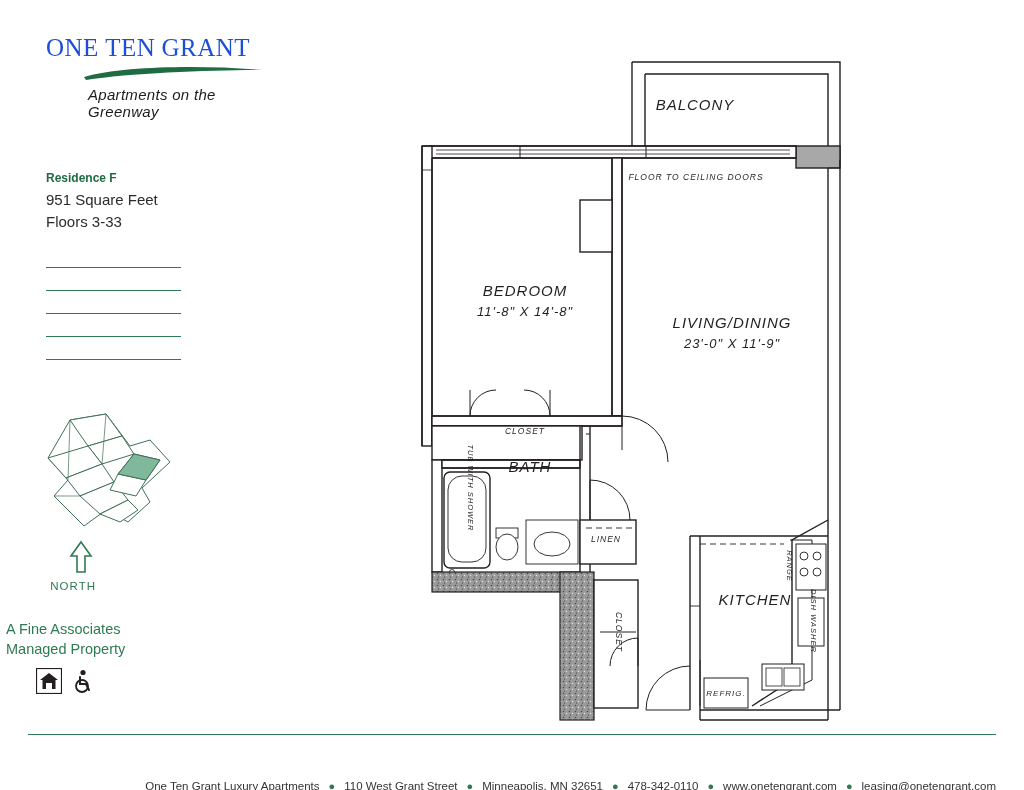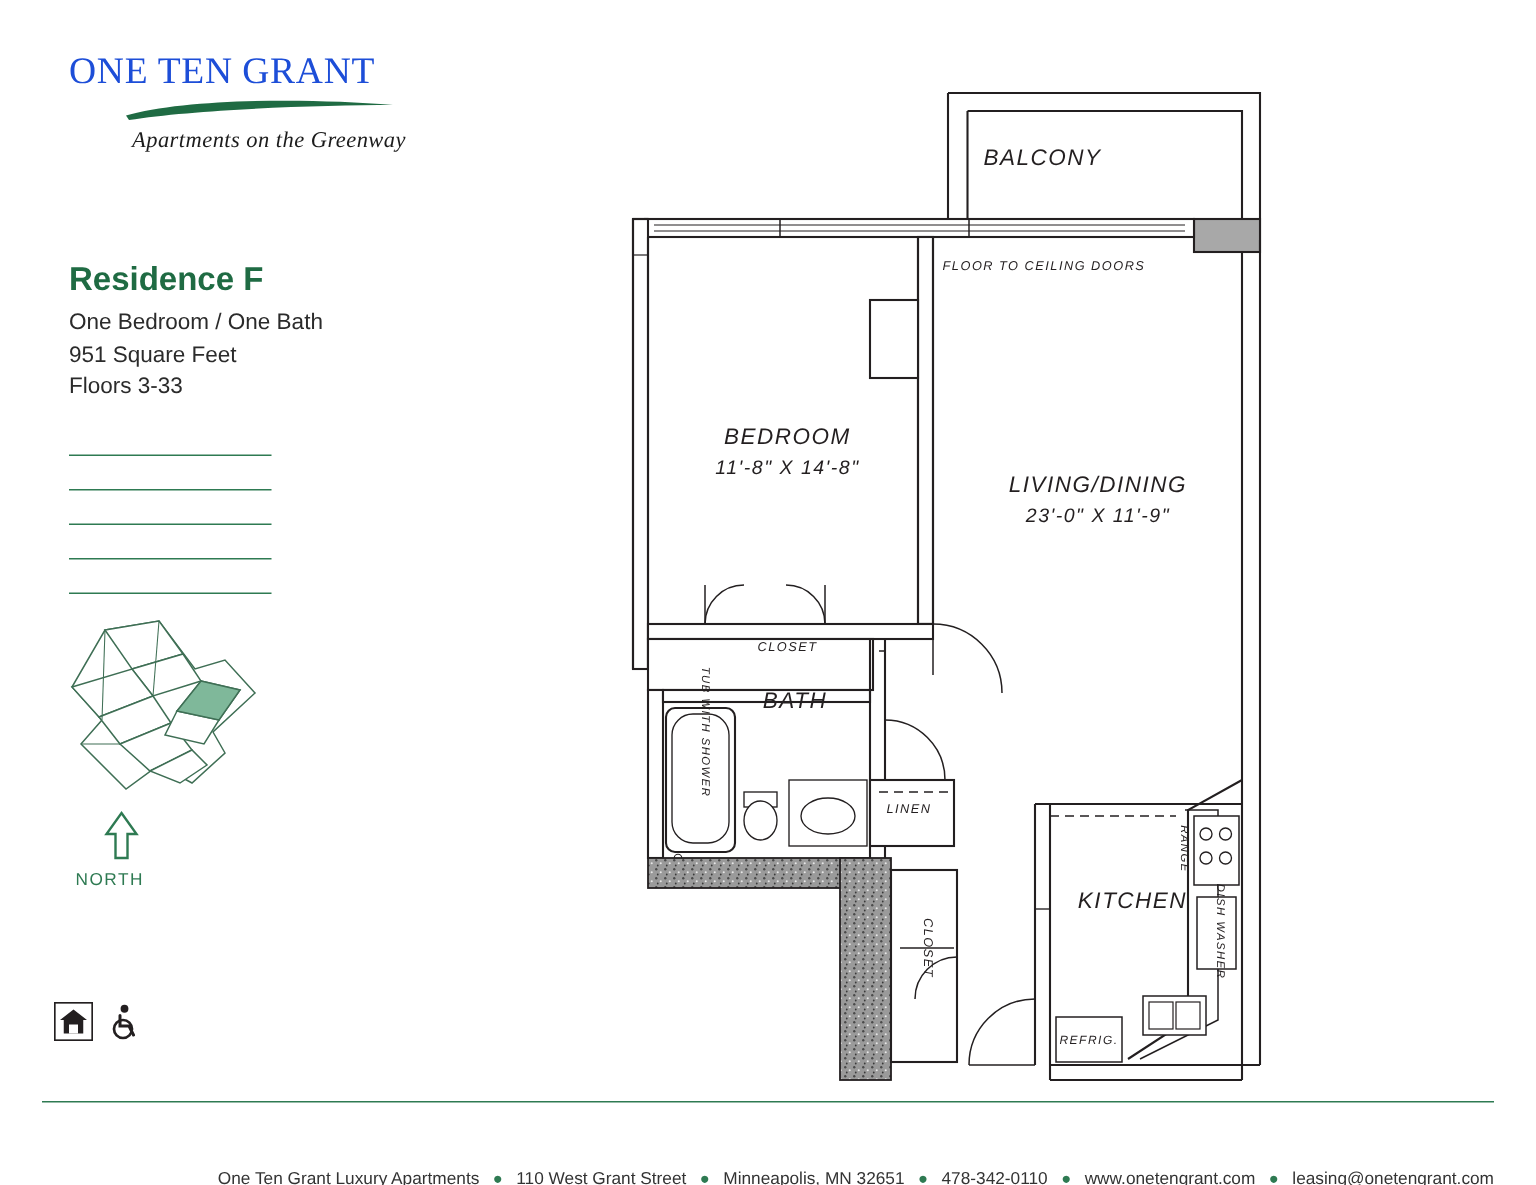--- a/index.html
+++ b/index.html
@@ -43,30 +43,30 @@
     position: absolute;
     left: 36px;
     top: 30px;
     width: 182px;
     height: 18px;
   }
   .logo-tag {
     position: absolute;
     left: 42px;
     top: 52px;
-    font-family: Liberation Serif, serif;
+    font-family: Liberation Sans, sans-serif;
     font-style: italic;
     font-size: 15px;
     color: #1c1c1c;
     letter-spacing: 0.3px;
   }
 
   .res-block { margin-top: 46px; line-height: 1.45; }
   .res-title {
-    font-size: 22px;
+    font-size: 12px;
     font-weight: bold;
     color: #1f6b43;
     margin-bottom: 2px;
   }
   .res-line {
     font-size: 15px;
     color: #2b2b2b;
   }
 
   .rule-stack { margin-top: 34px; width: 135px; }
@@ -163,21 +163,20 @@
         <span class="big">GRANT</span>
       </div>
       <svg class="logo-swoosh" viewBox="0 0 182 18">
         <path d="M2 13 C 40 2, 120 1, 180 6 C 130 6, 48 9, 4 16 Z" fill="#1f6b43"></path>
       </svg>
       <div class="logo-tag">Apartments on the Greenway</div>
     </div>
 
     <div class="res-block">
       <div class="res-title">Residence F</div>
-      <div class="res-line">One Bedroom / One Bath</div>
       <div class="res-line">951 Square Feet</div>
       <div class="res-line">Floors 3-33</div>
     </div>
 
     <div class="rule-stack">
       <div class="rule"></div>
       <div class="rule"></div>
       <div class="rule"></div>
       <div class="rule"></div>
       <div class="rule"></div>
@@ -206,20 +205,24 @@
     </svg>
   </div>
 
   <div class="north-wrap">
     <svg width="30" height="34" viewBox="0 0 30 34">
       <path d="M15 2 L25 16 L19 16 L19 32 L11 32 L11 16 L5 16 Z" fill="none" stroke="#2e7a52" stroke-width="1.6"></path>
     </svg>
     <div class="north-label">NORTH</div>
   </div>
 
+  <div class="managed">
+    <div>A Fine Associates</div>
+    <div>Managed Property</div>
+  </div>
 
   <div class="badges">
     <svg width="26" height="26" viewBox="0 0 26 26">
       <rect x="0.5" y="0.5" width="25" height="25" fill="none" stroke="#231f20" stroke-width="1.2"></rect>
       <path d="M13 5 L22 12 L19.5 12 L19.5 21 L6.5 21 L6.5 12 L4 12 Z" fill="#231f20"></path>
       <rect x="10" y="15" width="6" height="6" fill="#ffffff"></rect>
     </svg>
     <svg width="22" height="26" viewBox="0 0 22 26">
       <circle cx="11" cy="4.5" r="2.6" fill="#231f20"></circle>
       <path d="M8 9 L8 16 L14 16 L17 22" stroke="#231f20" stroke-width="2" fill="none" stroke-linecap="round"></path>

